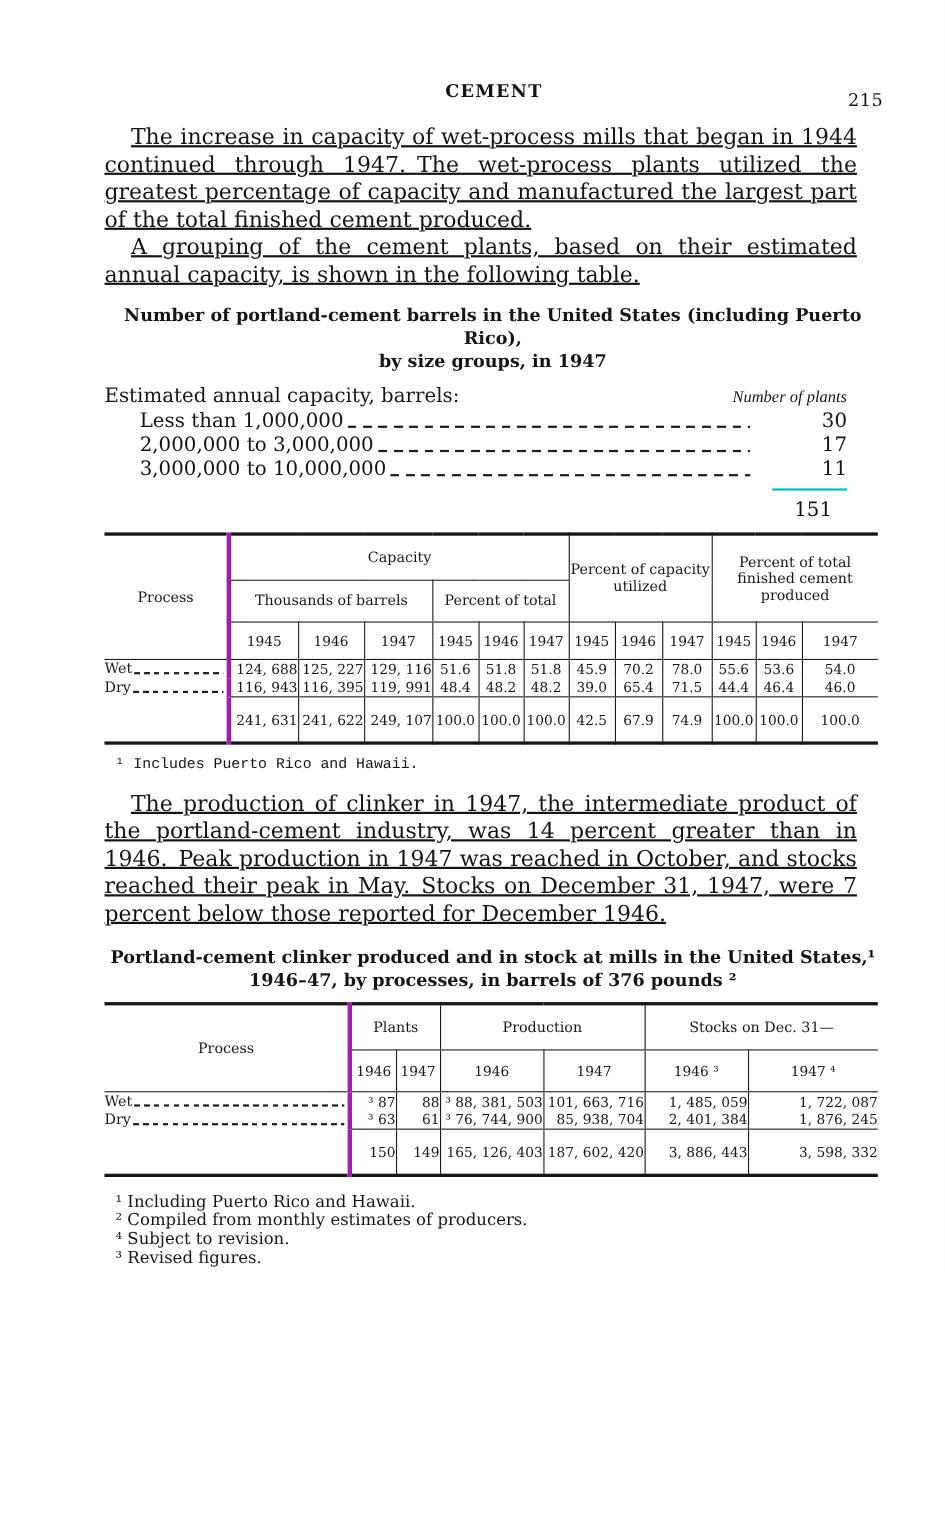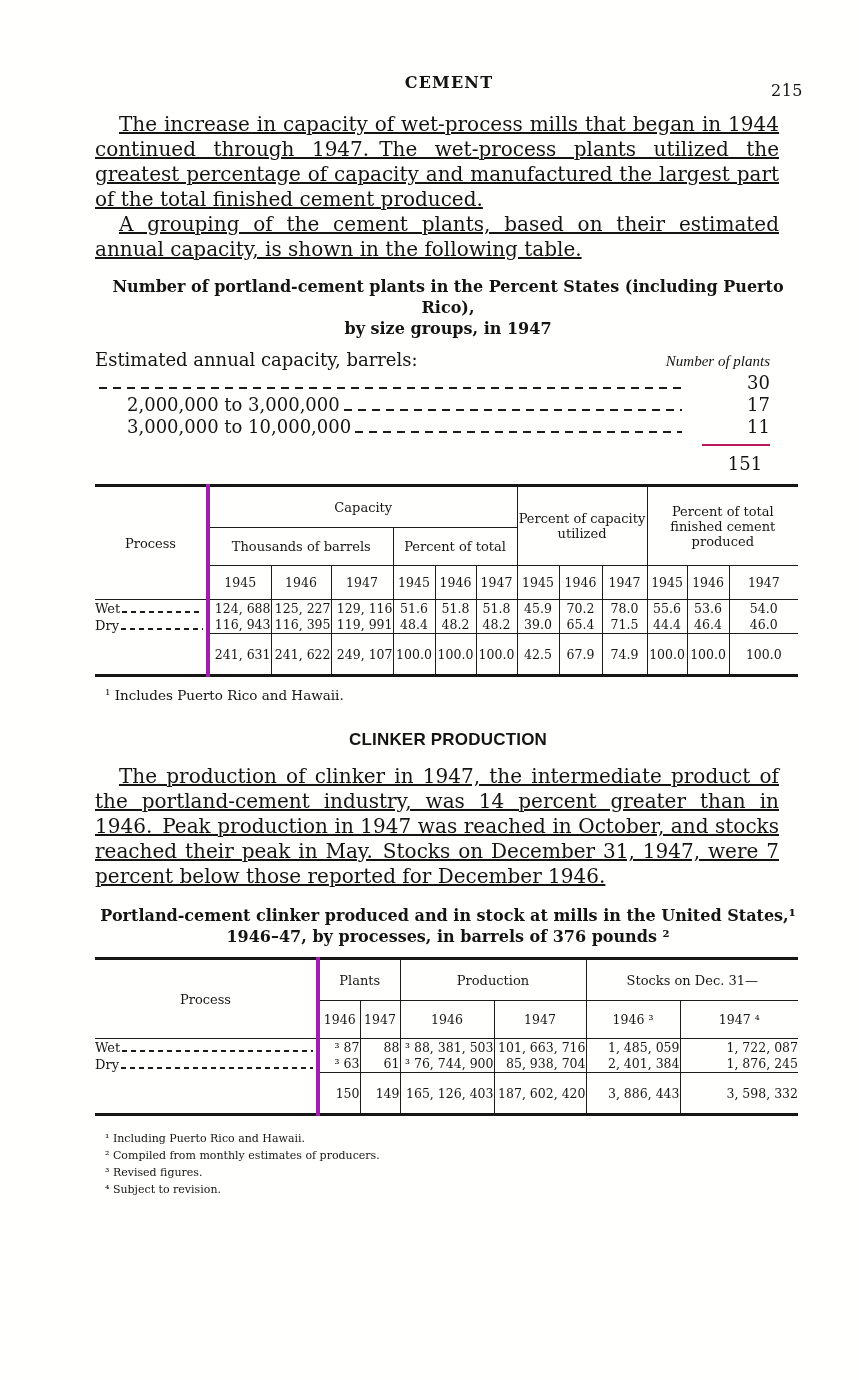--- a/index.html
+++ b/index.html
@@ -46,23 +46,23 @@
   .ll-row { display:flex; align-items:baseline; line-height:22px; }
   .ll-label { padding-left:32px; white-space:nowrap; }
   .ll-leader {
     flex:1; height:2px; align-self:flex-end;
     margin:0 44px 5px 4px;
     background:repeating-linear-gradient(90deg,#1c1c1c 0 8px,transparent 8px 14px);
   }
   .ll-value { width:44px; text-align:right; white-space:nowrap; }
   .ll-total { display:flex; justify-content:flex-end; margin-top:6px; }
   .ll-total-box {
-    border-top:2px solid #be185d;
+    border-top:2px solid #14b8a6;
     padding:7px 2px 0 20px;
-    min-width:46px; text-align:center;
+    min-width:46px; text-align:left;
   }
   
   table.dtable {
     width:703px; border-collapse:collapse; table-layout:fixed;
     margin-top:10px;
     border-top:3px solid #161616; border-bottom:3px solid #161616;
     font-size:12.5px; color:#161616;
   }
   table.dtable th { font-weight:normal; }
   table.dtable th, table.dtable td { padding:0; overflow:hidden; }
@@ -79,23 +79,23 @@
   .proc-label { white-space:nowrap; font-size:13px; }
   .tleader {
     flex:1; height:1.5px; align-self:flex-end;
     margin:0 3px 3px 2px;
     background:repeating-linear-gradient(90deg,#1c1c1c 0 5px,transparent 5px 9px);
   }
   td.rnum { text-align:right; padding-right:7px; white-space:nowrap; vertical-align:middle; }
   td.cnum { text-align:center; white-space:nowrap; vertical-align:middle; }
   td.rnum9 { text-align:right; padding-right:10px; white-space:nowrap; vertical-align:middle; }
   
-  .footnote { font-size:13.5px; line-height:17px; margin:10px 0 0 10px; }
+  .footnote { font-size:13.5px; line-height:17px; margin:10px 0 0 10px;font-family:Liberation Mono, monospace; }
   .footnotes { margin:14px 0 0 10px; }
-  .footnotes .fn { font-size:11px; line-height:17px; }
+  .footnotes .fn { font-size:15px; line-height:17px; }
   
   .section-head {
     width:706px; text-align:center;
     font-family:"Liberation Sans","DejaVu Sans",sans-serif;
     font-weight:bold; font-size:17px; letter-spacing:0.2px;
     margin-top:26px;
   }
   .mt14 { margin-top:14px; }
   .mt16 { margin-top:16px; }
   .mt8 { margin-top:8px; }
@@ -107,30 +107,31 @@
 
   <div class="running-head">
     <span class="rh-title">CEMENT</span>
     <span class="rh-num">215</span>
   </div>
 
   <p class="body-para mt-first">The increase in capacity of wet-process mills that began in 1944 continued through 1947. The wet-process plants utilized the greatest percentage of capacity and manufactured the largest part of the total finished cement produced.</p>
   <p class="body-para">A grouping of the cement plants, based on their estimated annual capacity, is shown in the following table.</p>
 
   <div class="tbl-title">
-    <span class="block">Number of portland-cement plants in the Percent States (including Puerto Rico),</span>
+    <span class="block">Number of portland-cement barrels in the United States (including Puerto Rico),</span>
     <span class="block">by size groups, in 1947</span>
   </div>
 
   <div class="leader-list">
     <div class="ll-caption">
       <span>Estimated annual capacity, barrels:</span>
       <span class="ll-colhead">Number of plants</span>
     </div>
     <div class="ll-row">
+      <span class="ll-label">Less than 1,000,000</span>
       <span class="ll-leader"></span>
       <span class="ll-value">30</span>
     </div>
     <div class="ll-row">
       <span class="ll-label">2,000,000 to 3,000,000</span>
       <span class="ll-leader"></span>
       <span class="ll-value">17</span>
     </div>
     <div class="ll-row">
       <span class="ll-label">3,000,000 to 10,000,000</span>
@@ -239,21 +240,20 @@
         <td class="cnum bl bt">74.9</td>
         <td class="cnum bl bt">100.0</td>
         <td class="cnum bl bt">100.0</td>
         <td class="cnum bl bt">100.0</td>
       </tr>
     </tbody>
   </table>
 
   <div class="footnote">¹ Includes Puerto Rico and Hawaii.</div>
 
-  <div class="section-head">CLINKER PRODUCTION</div>
 
   <p class="body-para mt14">The production of clinker in 1947, the intermediate product of the portland-cement industry, was 14 percent greater than in 1946. Peak production in 1947 was reached in October, and stocks reached their peak in May. Stocks on December 31, 1947, were 7 percent below those reported for December 1946.</p>
 
   <div class="tbl-title mt16">
     <span class="block">Portland-cement clinker produced and in stock at mills in the United States,¹</span>
     <span class="block">1946–47, by processes, in barrels of 376 pounds ²</span>
   </div>
 
   <table class="dtable mt8">
     <colgroup>
@@ -318,17 +318,17 @@
         <td class="rnum9 bl bt">187, 602, 420</td>
         <td class="rnum9 bl bt">3, 886, 443</td>
         <td class="rnum9 bl bt">3, 598, 332</td>
       </tr>
     </tbody>
   </table>
 
   <div class="footnotes">
     <div class="fn">¹ Including Puerto Rico and Hawaii.</div>
     <div class="fn">² Compiled from monthly estimates of producers.</div>
+    <div class="fn">⁴ Subject to revision.</div>
     <div class="fn">³ Revised figures.</div>
-    <div class="fn">⁴ Subject to revision.</div>
   </div>
 
 </div>
 
 </body></html>

